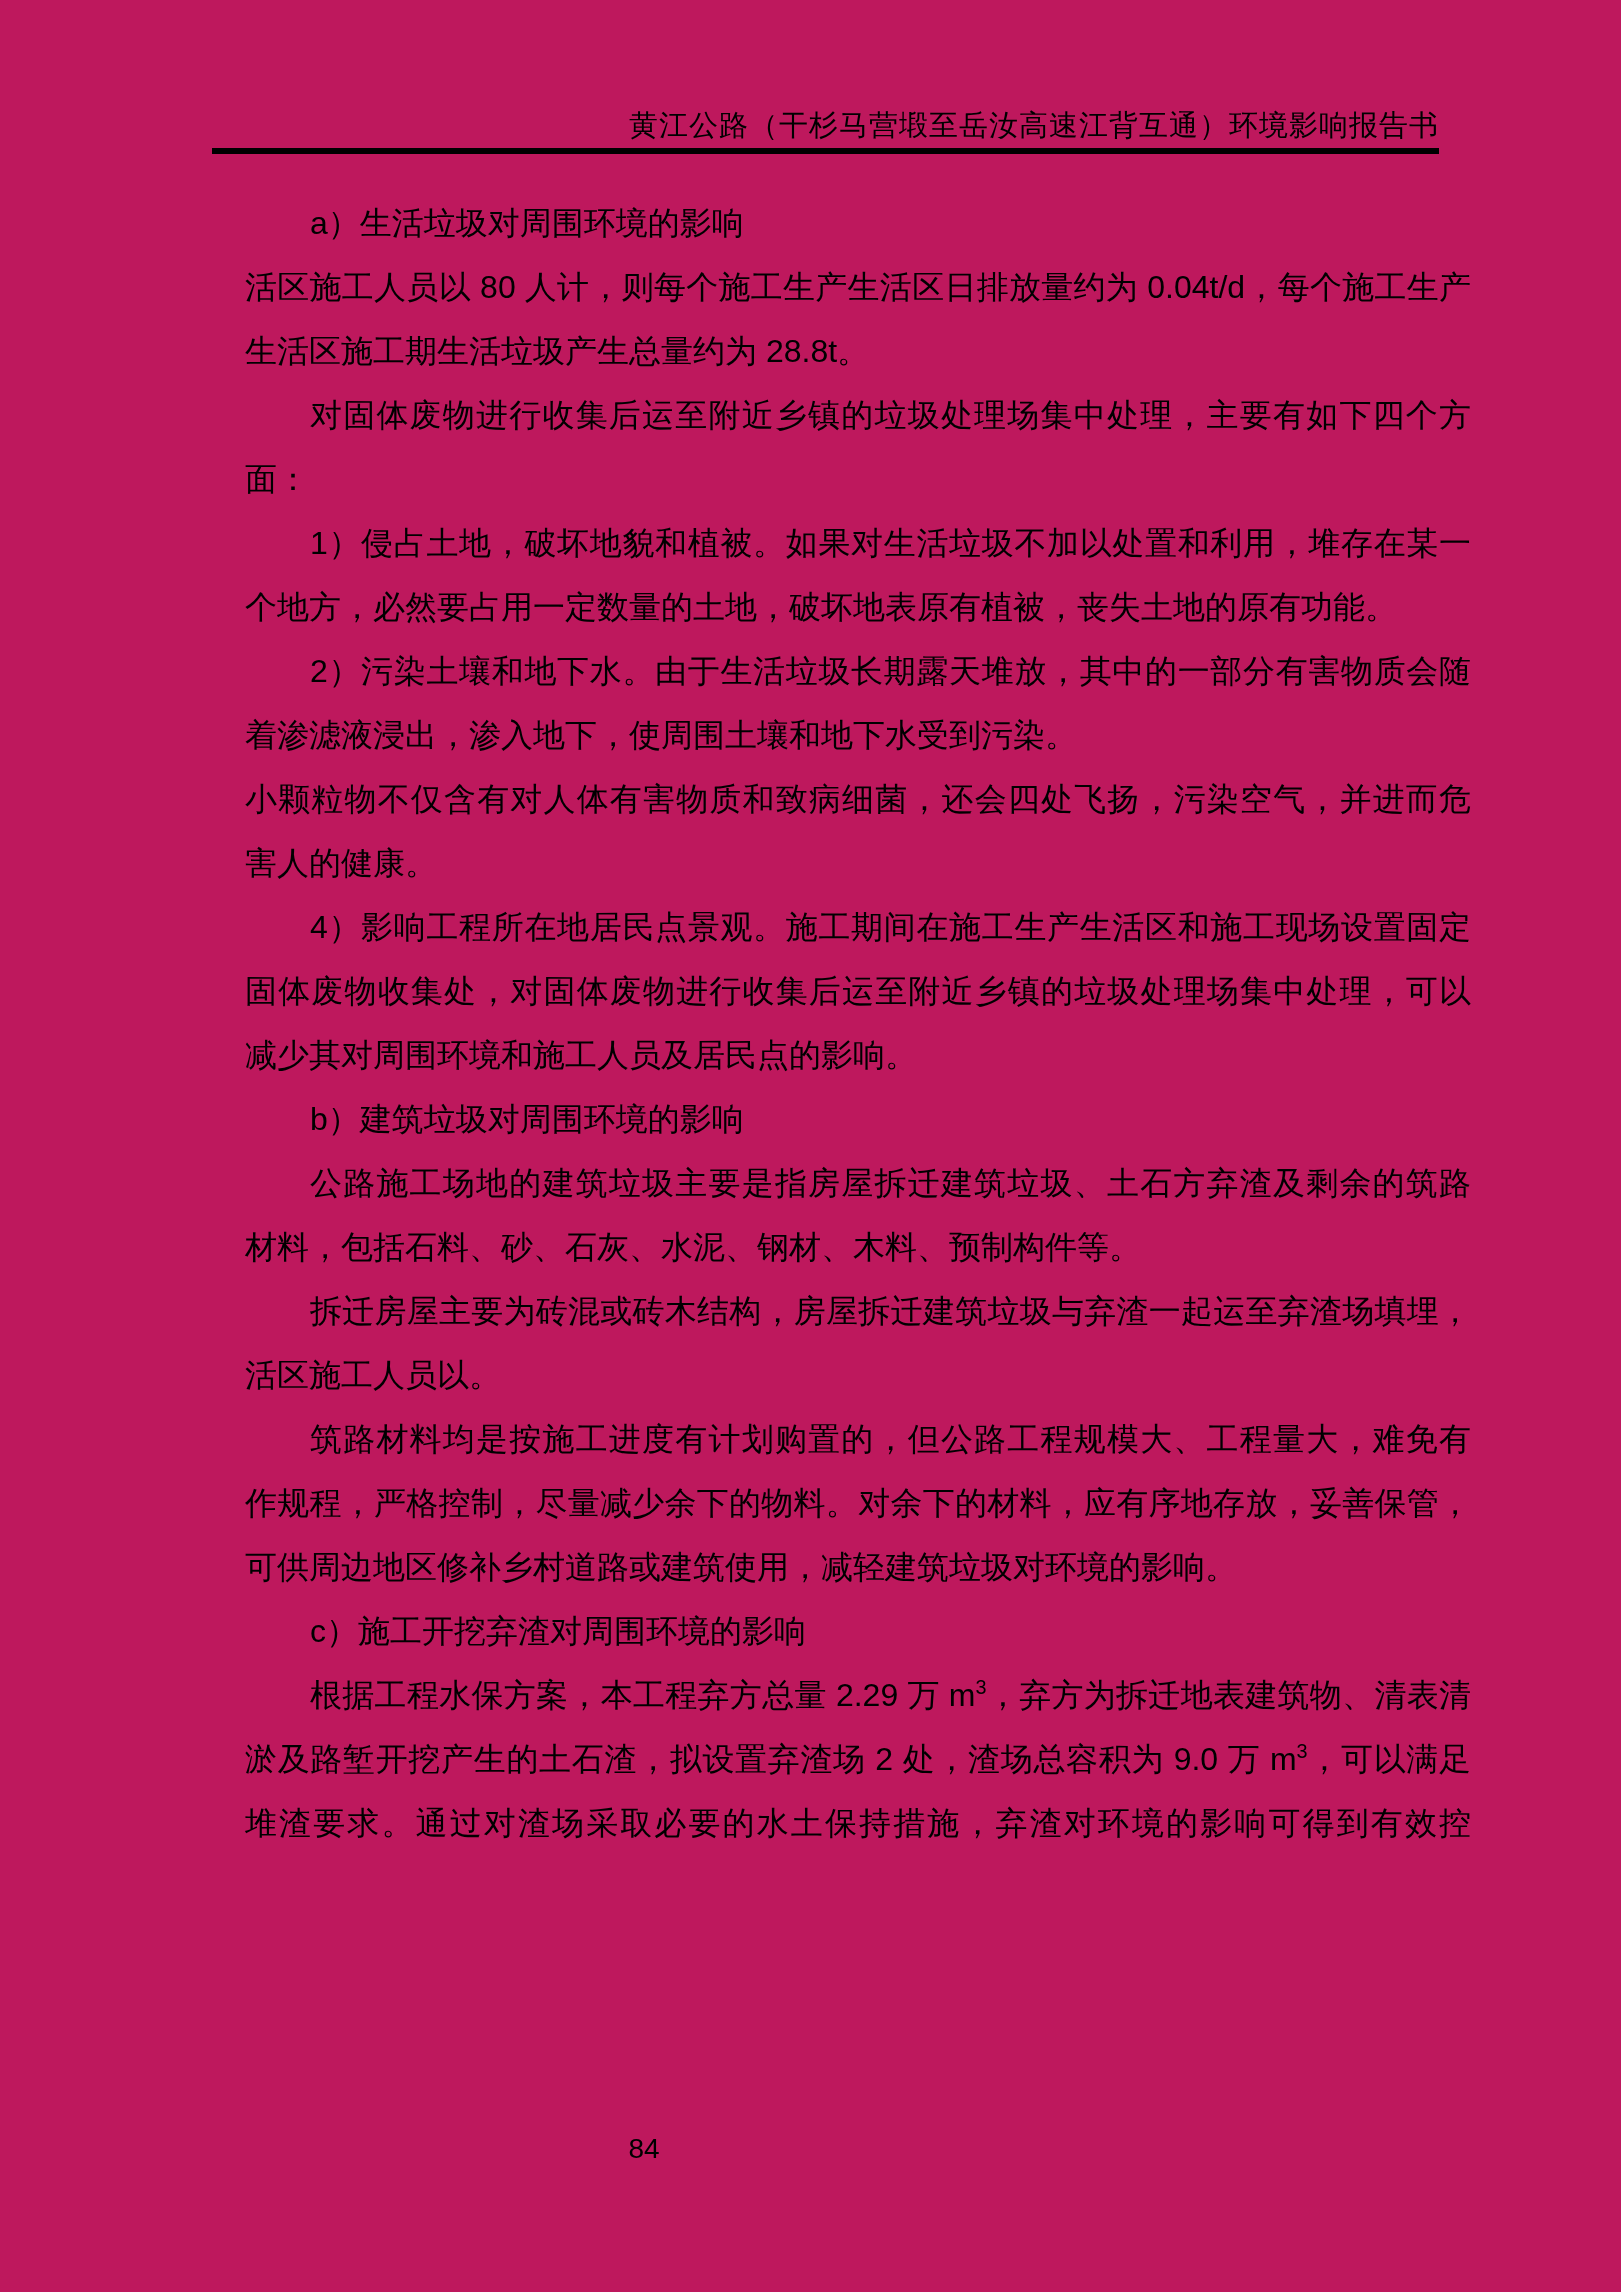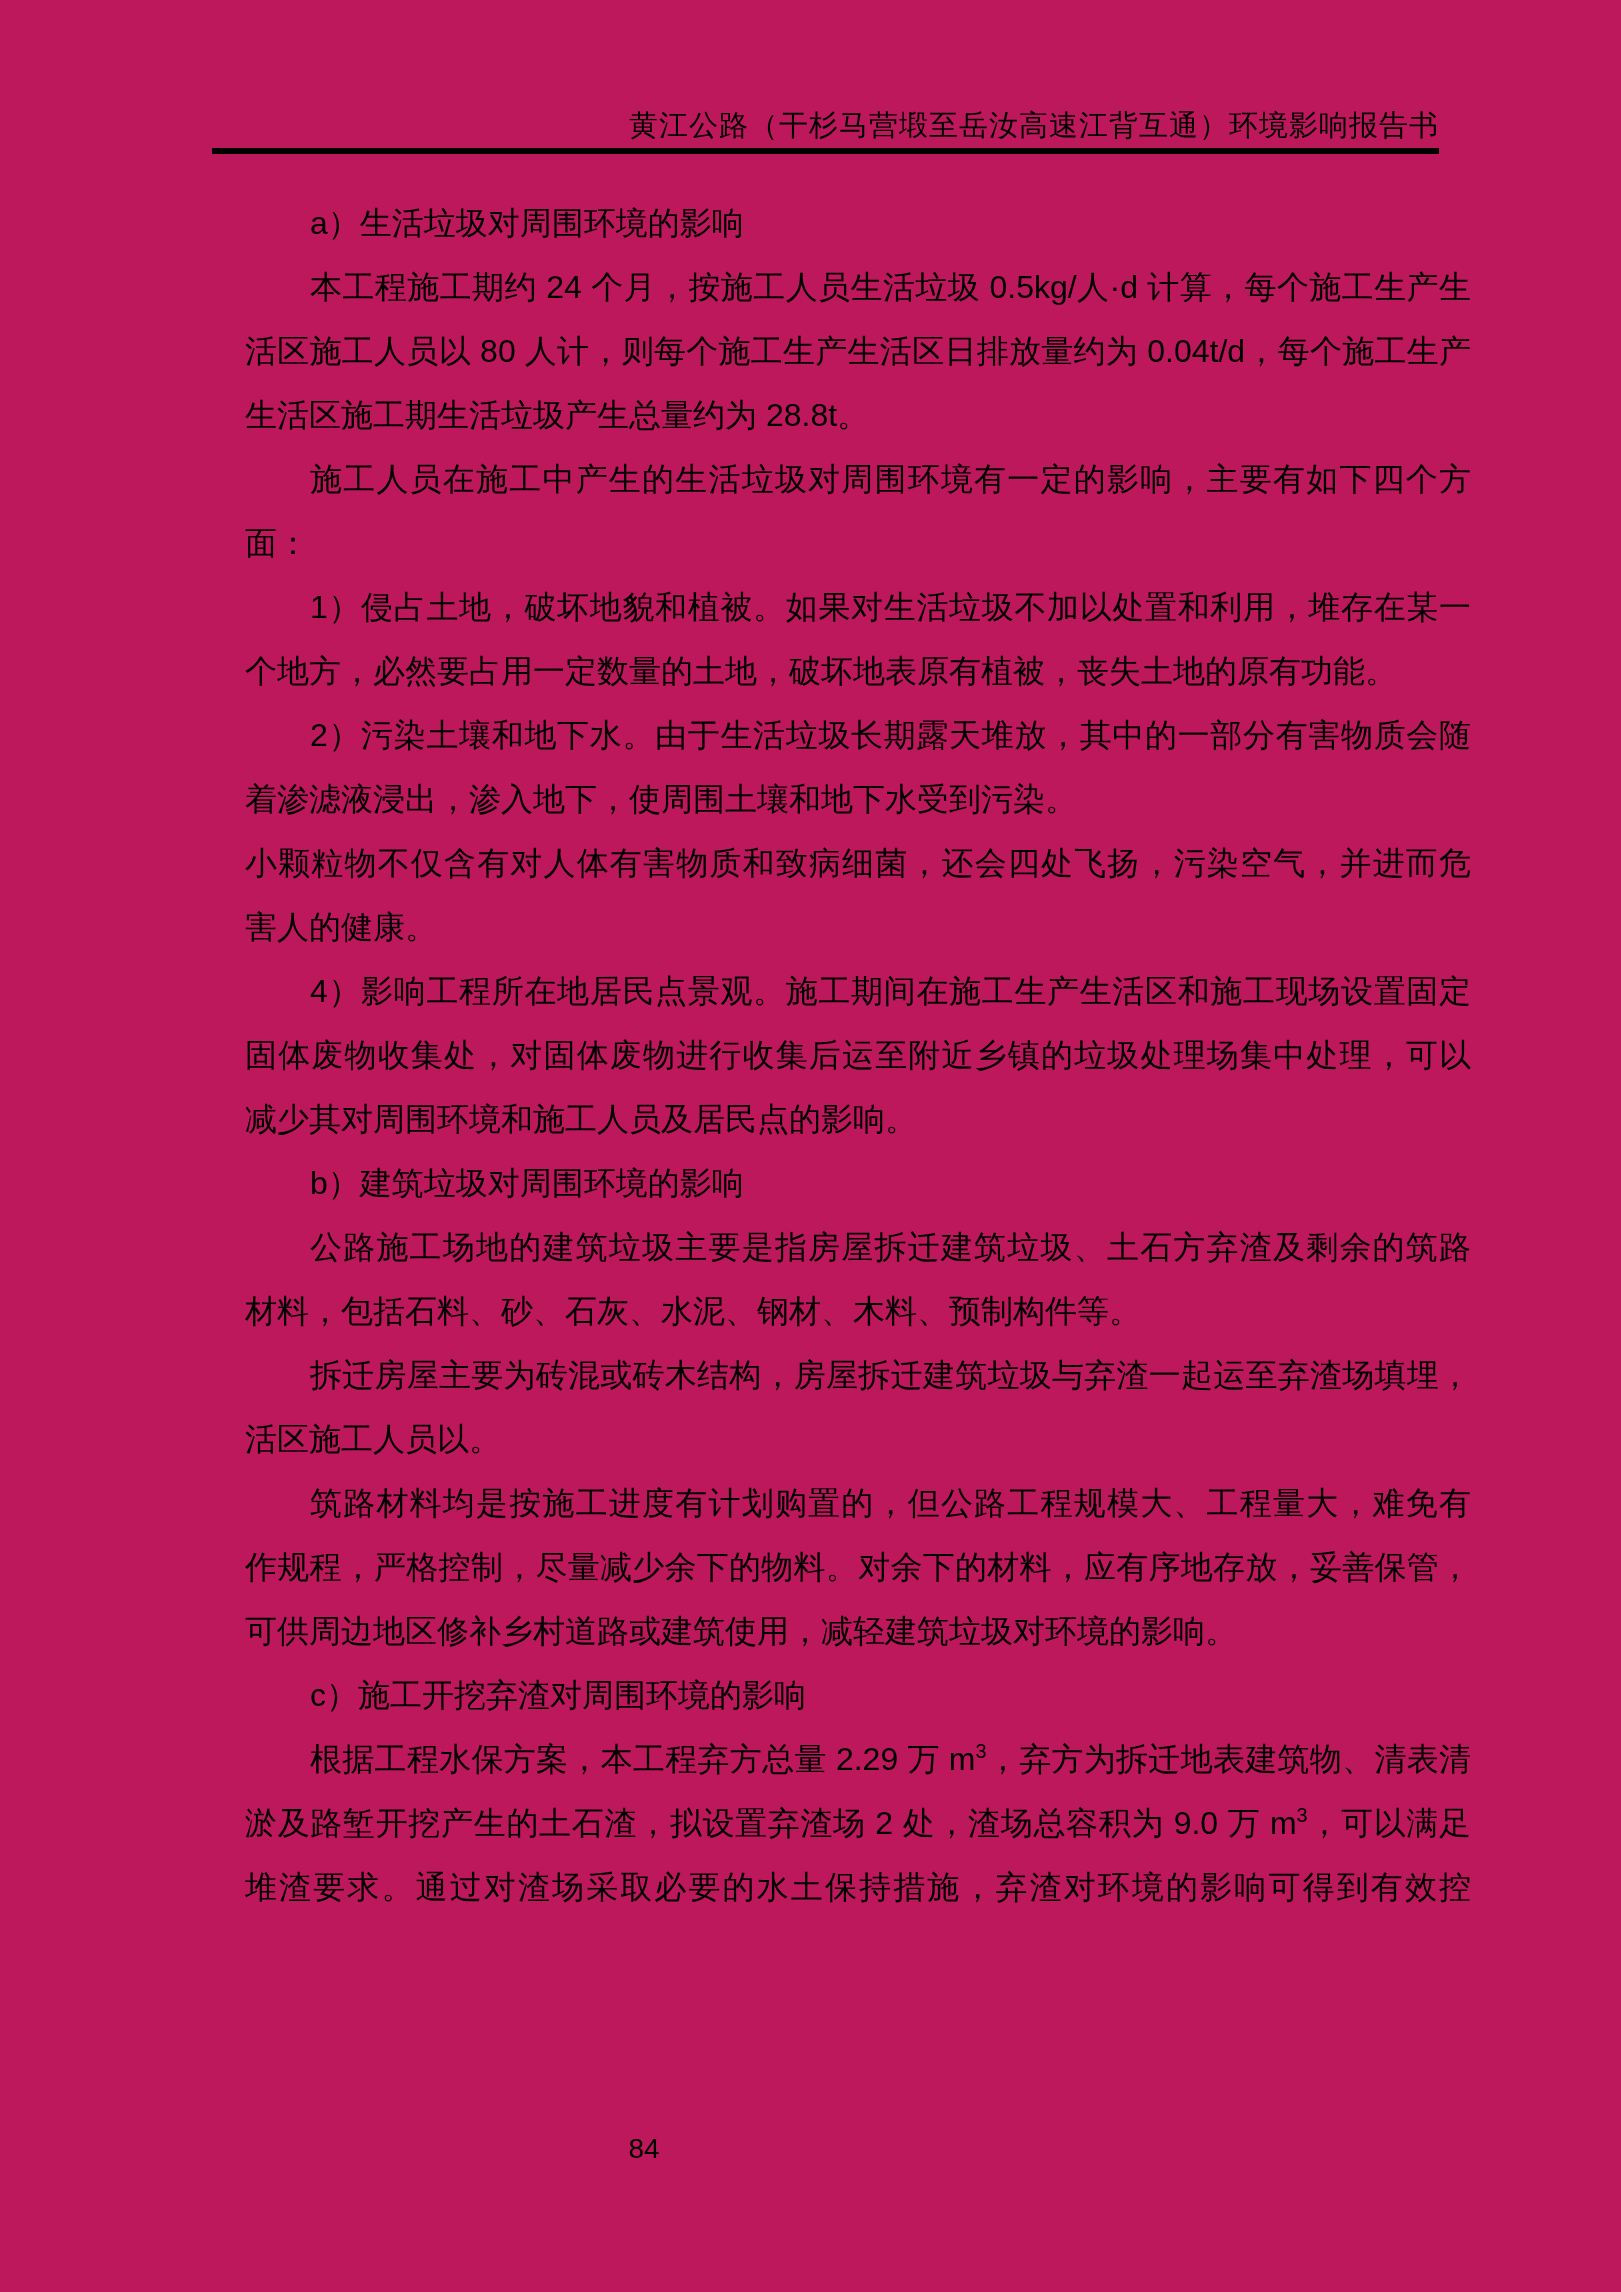--- a/index.html
+++ b/index.html
@@ -76,24 +76,23 @@
 </style>
 </head>
 <body>
 
 <div class="page">
   <div class="header-title">黄江公路（干杉马营塅至岳汝高速江背互通）环境影响报告书</div>
   <div class="header-rule"></div>
 
   <div class="doc-body">
       <div class="line indent"><span>a）生活垃圾对周围环境的影响</span></div>
-      <div class="line indent justify"><span>本工程施工期约 24 个月，按施工人员生活垃圾 0.5kg/人·d 计算，每个施工生产生</span></div>
       <div class="line justify"><span>活区施工人员以 80 人计，则每个施工生产生活区日排放量约为 0.04t/d，每个施工生产</span></div>
       <div class="line"><span>生活区施工期生活垃圾产生总量约为 28.8t。</span></div>
-      <div class="line indent justify"><span>施工人员在施工中产生的生活垃圾对周围环境有一定的影响，主要有如下四个方</span></div>
+      <div class="line indent justify"><span>对固体废物进行收集后运至附近乡镇的垃圾处理场集中处理，主要有如下四个方</span></div>
       <div class="line"><span>面：</span></div>
       <div class="line indent justify"><span>1）侵占土地，破坏地貌和植被。如果对生活垃圾不加以处置和利用，堆存在某一</span></div>
       <div class="line"><span>个地方，必然要占用一定数量的土地，破坏地表原有植被，丧失土地的原有功能。</span></div>
       <div class="line indent justify"><span>2）污染土壤和地下水。由于生活垃圾长期露天堆放，其中的一部分有害物质会随</span></div>
       <div class="line"><span>着渗滤液浸出，渗入地下，使周围土壤和地下水受到污染。</span></div>
       <div class="line justify"><span>小颗粒物不仅含有对人体有害物质和致病细菌，还会四处飞扬，污染空气，并进而危</span></div>
       <div class="line"><span>害人的健康。</span></div>
       <div class="line indent justify"><span>4）影响工程所在地居民点景观。施工期间在施工生产生活区和施工现场设置固定</span></div>
       <div class="line justify"><span>固体废物收集处，对固体废物进行收集后运至附近乡镇的垃圾处理场集中处理，可以</span></div>
       <div class="line"><span>减少其对周围环境和施工人员及居民点的影响。</span></div>

